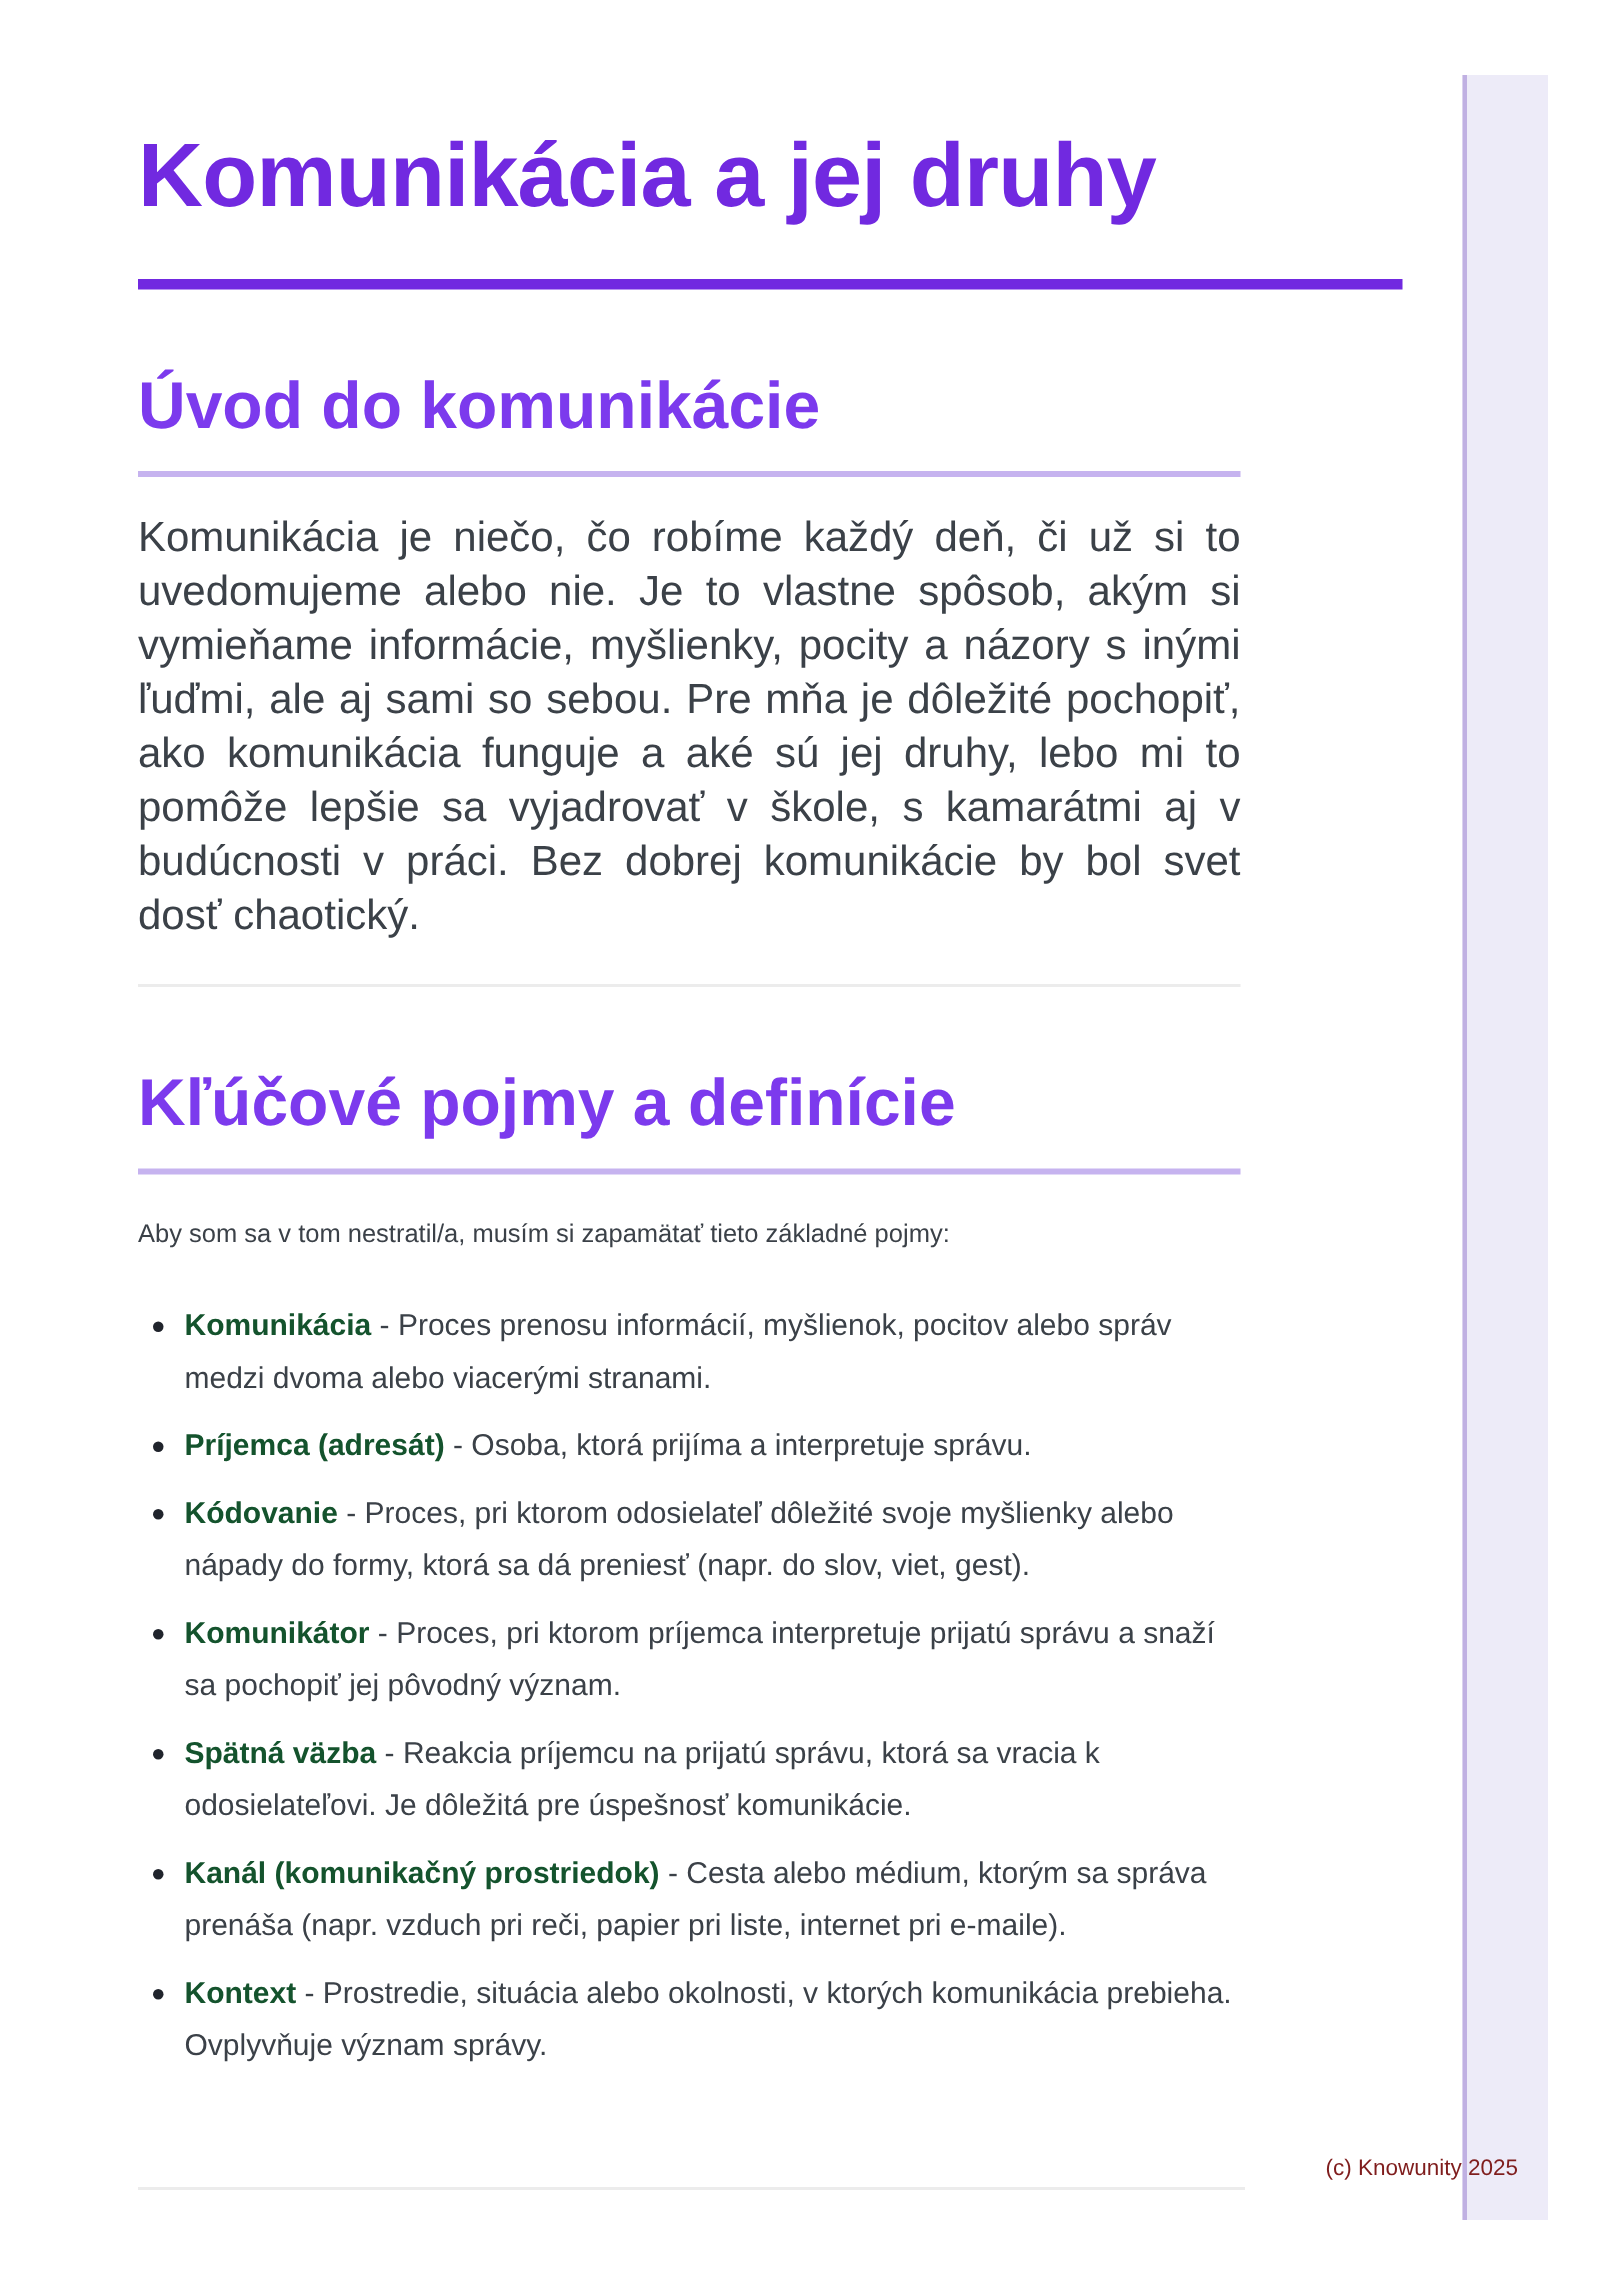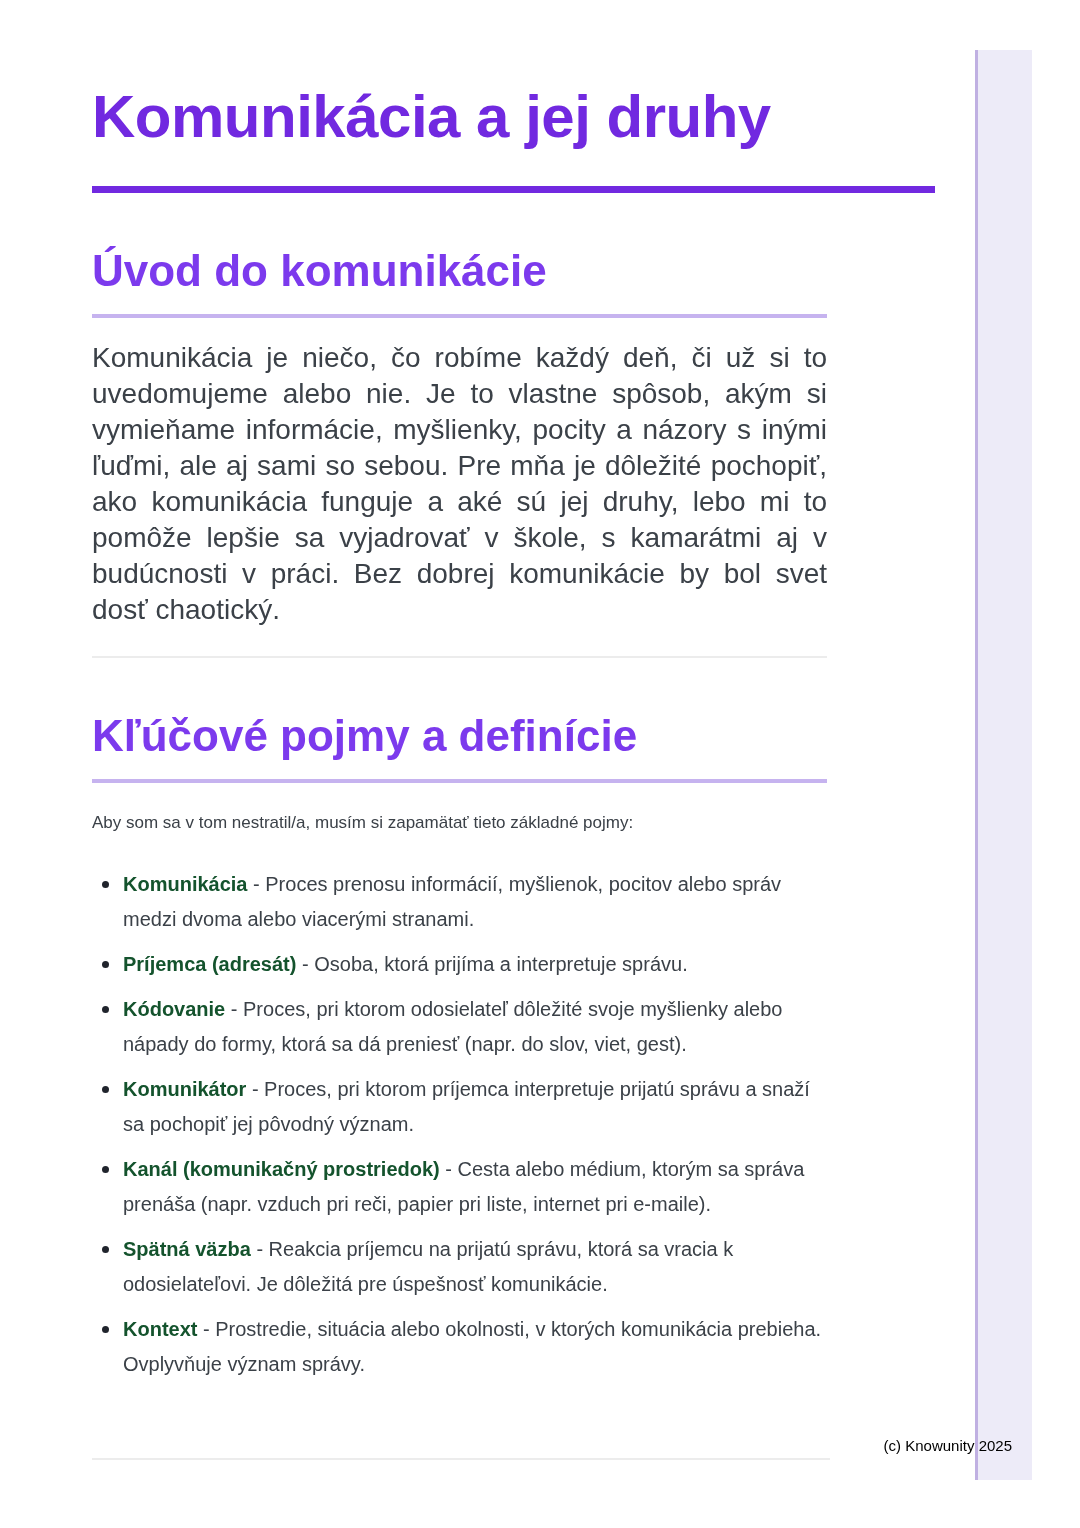--- a/index.html
+++ b/index.html
@@ -104,21 +104,21 @@
   }
   .term {
     font-weight: bold;
     color: #14532d;
   }
   .footer-copyright {
     position: absolute;
     top: 1437px;
     right: 68px;
     font-size: 15px;
-    color: #000000;
+    color: #7f1d1d;
   }
   .bottom-divider {
     position: absolute;
     top: 1458px;
     left: 92px;
     width: 738px;
     height: 2px;
     background: #ececec;
   }
 </style>
@@ -158,27 +158,27 @@
       <span class="term">Kódovanie</span>
       <span class="desc">- Proces, pri ktorom odosielateľ dôležité svoje myšlienky alebo nápady do formy, ktorá sa dá preniesť (napr. do slov, viet, gest).</span>
     </li>
     <li>
       <span class="bullet"></span>
       <span class="term">Komunikátor</span>
       <span class="desc">- Proces, pri ktorom príjemca interpretuje prijatú správu a snaží sa pochopiť jej pôvodný význam.</span>
     </li>
     <li>
       <span class="bullet"></span>
-      <span class="term">Kanál (komunikačný prostriedok)</span>
-      <span class="desc">- Cesta alebo médium, ktorým sa správa prenáša (napr. vzduch pri reči, papier pri liste, internet pri e-maile).</span>
+      <span class="term">Spätná väzba</span>
+      <span class="desc">- Reakcia príjemcu na prijatú správu, ktorá sa vracia k odosielateľovi. Je dôležitá pre úspešnosť komunikácie.</span>
     </li>
     <li>
       <span class="bullet"></span>
-      <span class="term">Spätná väzba</span>
-      <span class="desc">- Reakcia príjemcu na prijatú správu, ktorá sa vracia k odosielateľovi. Je dôležitá pre úspešnosť komunikácie.</span>
+      <span class="term">Kanál (komunikačný prostriedok)</span>
+      <span class="desc">- Cesta alebo médium, ktorým sa správa prenáša (napr. vzduch pri reči, papier pri liste, internet pri e-maile).</span>
     </li>
     <li>
       <span class="bullet"></span>
       <span class="term">Kontext</span>
       <span class="desc">- Prostredie, situácia alebo okolnosti, v ktorých komunikácia prebieha. Ovplyvňuje význam správy.</span>
     </li>
   </ul>
 
 </div>
 

